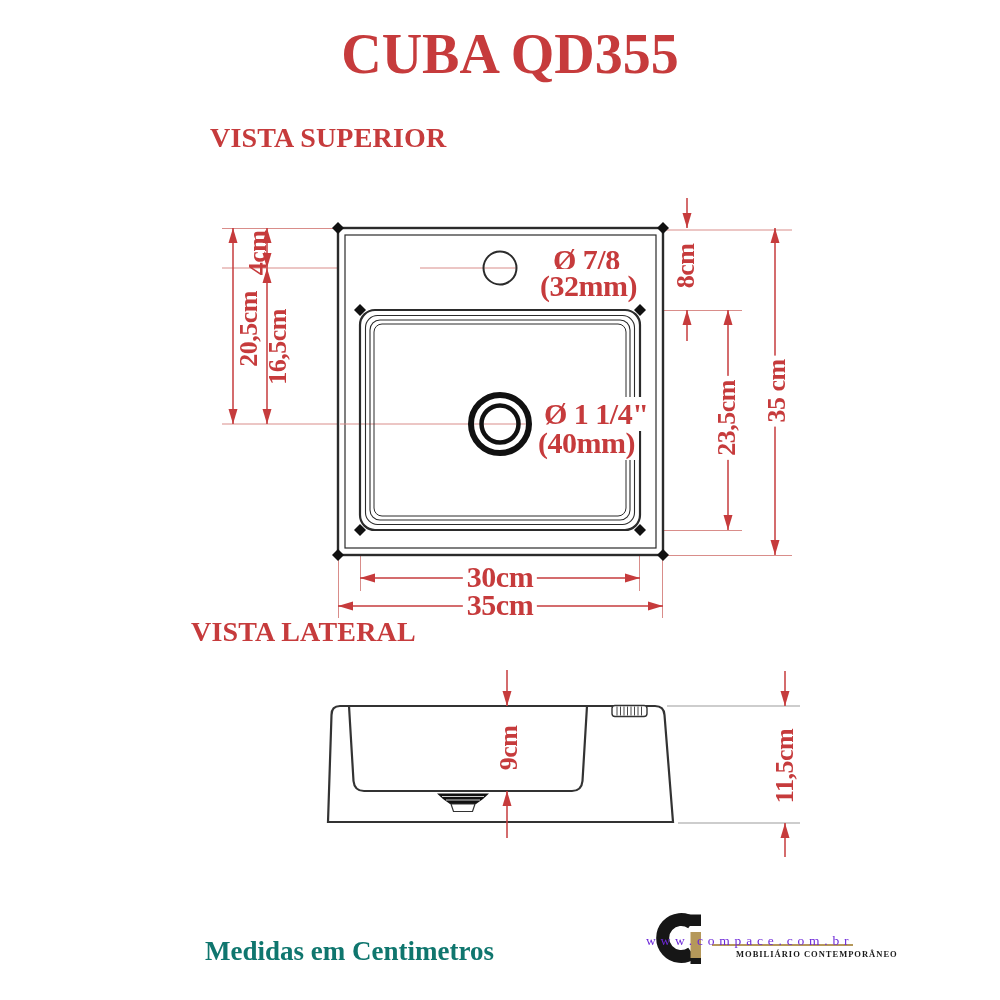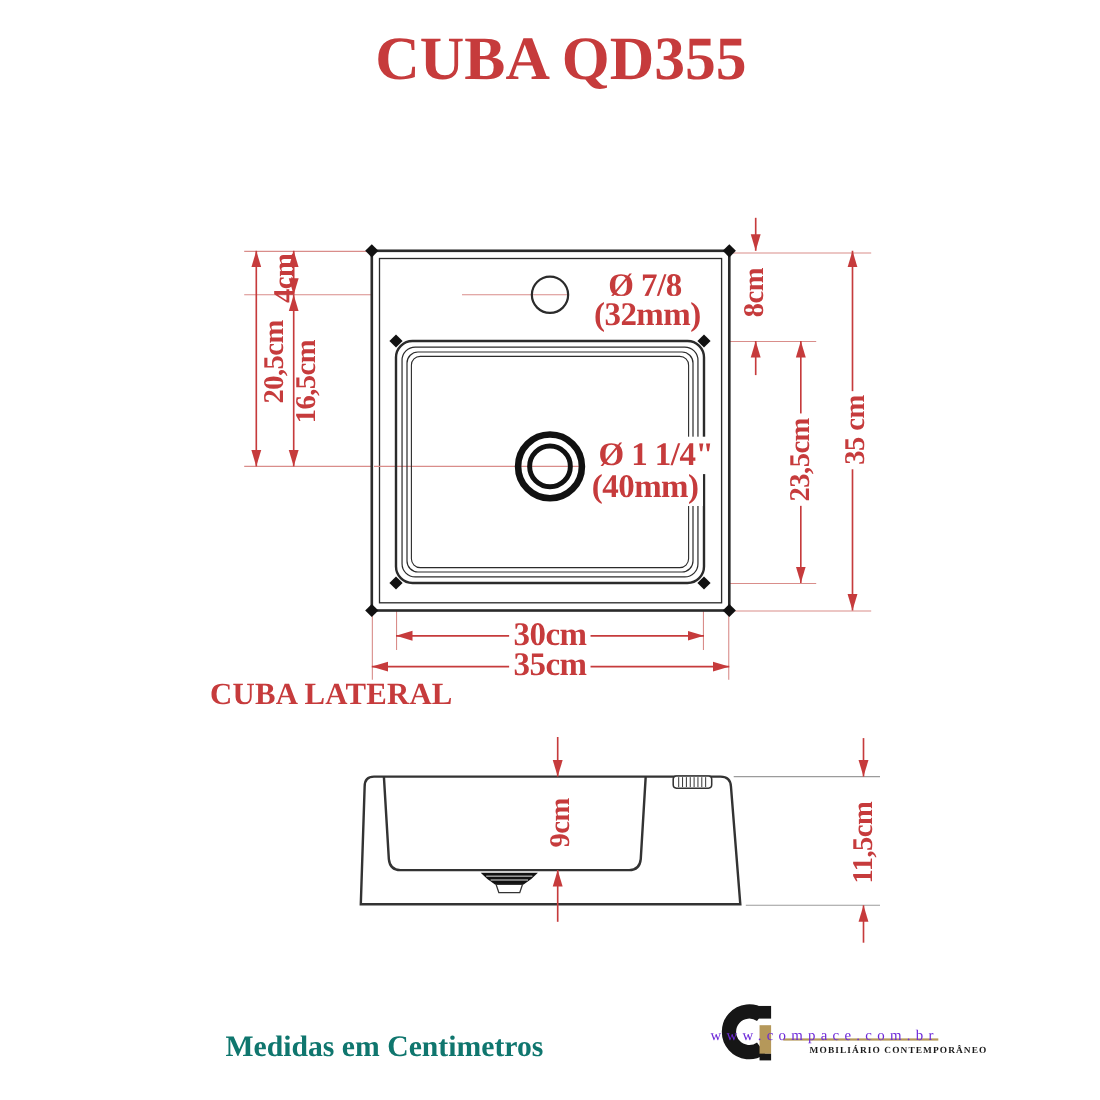--- a/index.html
+++ b/index.html
@@ -46,21 +46,22 @@
                  color:#1a1a1a;letter-spacing:1px;white-space:nowrap;padding-left:24px;}
   #brand-site{position:absolute;left:646px;top:933px;font-size:13.5px;color:#6d28d9;
               letter-spacing:4.8px;white-space:nowrap;}
 </style>
 </head>
 <body>
 
 <div class="canvas">
 
   <div class="title">CUBA QD355</div>
-  <div class="section" id="sec-lat">CUBA LATERAL</div>
+  <div class="section" id="sec-sup">VISTA SUPERIOR</div>
+  <div class="section" id="sec-lat">VISTA LATERAL</div>
 
   <svg class="draw" width="1000" height="1000" viewBox="0 0 1000 1000">
     <defs>
       <marker id="ar" markerUnits="userSpaceOnUse" markerWidth="15" markerHeight="11" viewBox="0 0 15 11" refX="15" refY="5.5" orient="auto-start-reverse">
         <path d="M0,1 L15,5.5 L0,10 Z" fill="#c63b3c"></path>
       </marker>
     </defs>
 
     <g>
 

